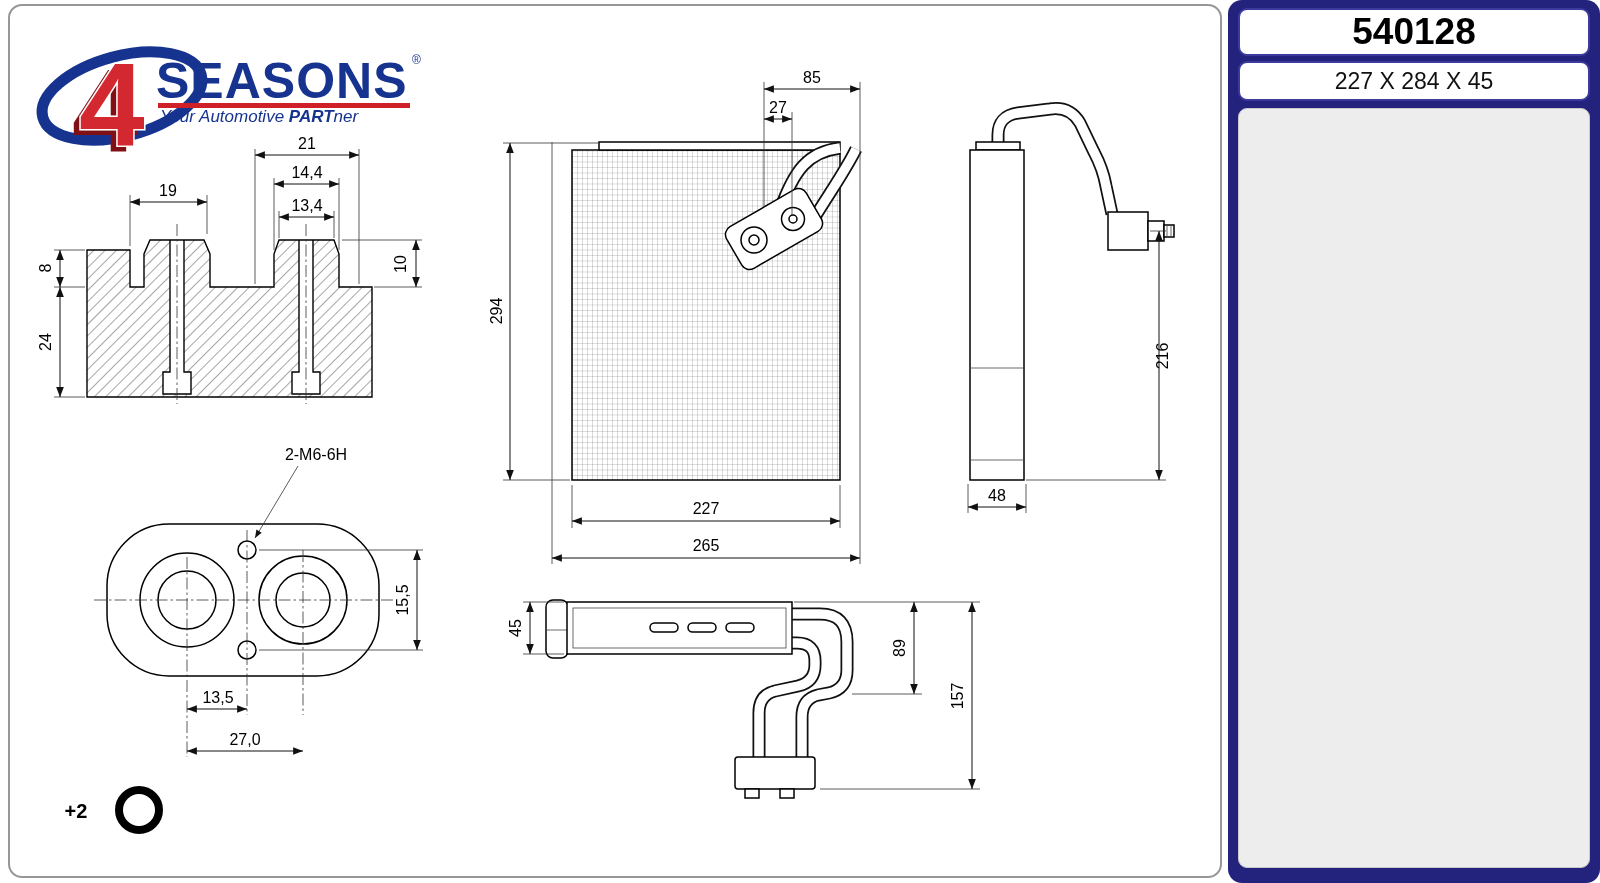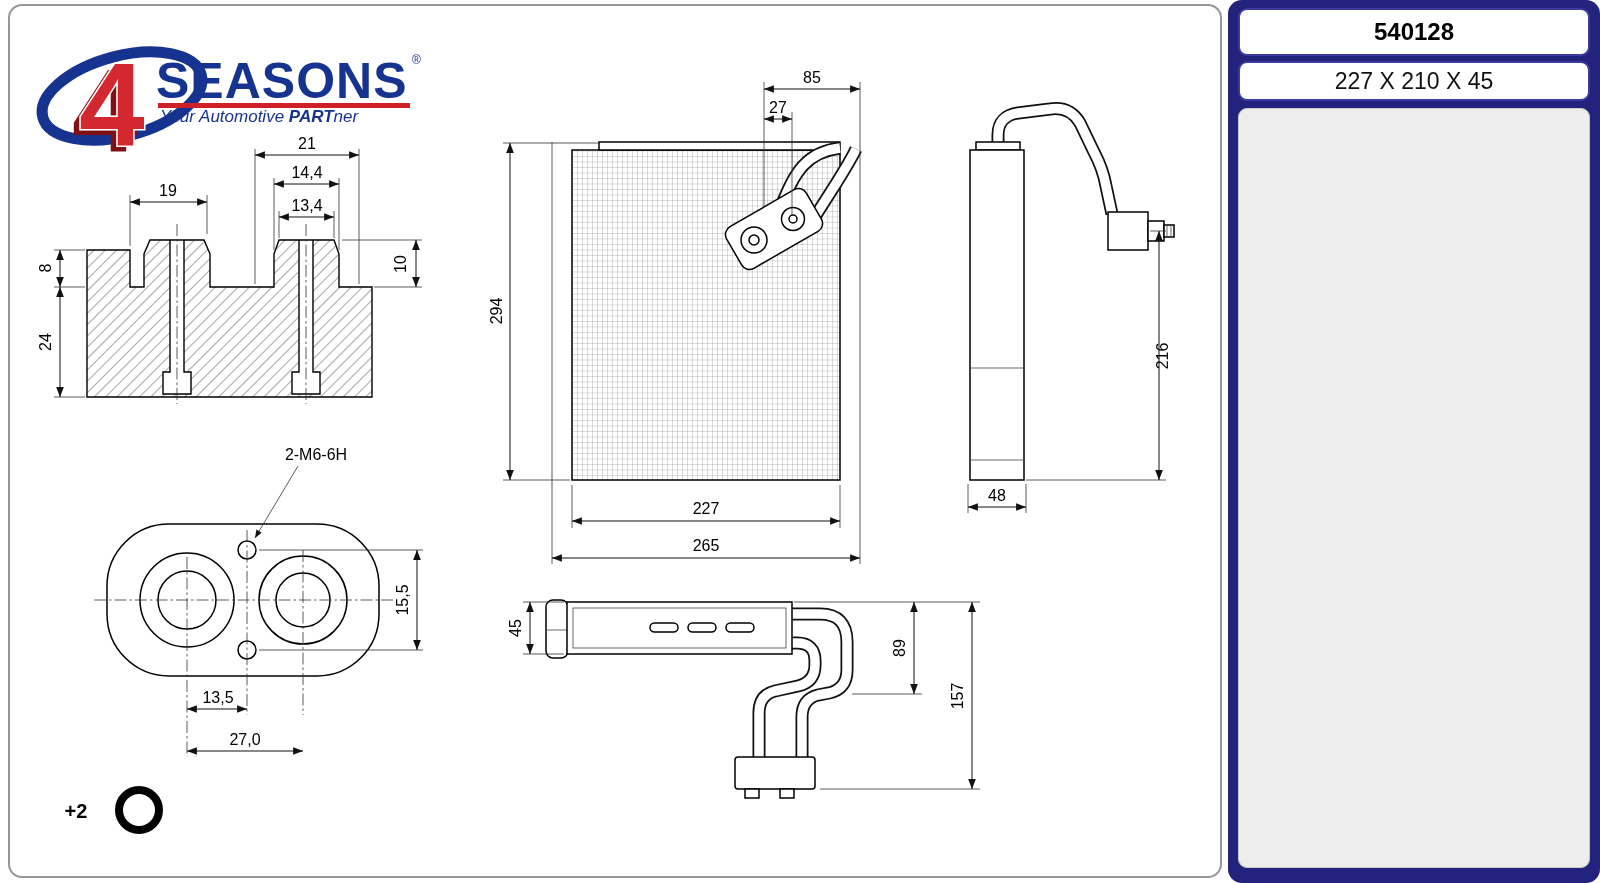--- a/index.html
+++ b/index.html
@@ -27,21 +27,21 @@
     background:#23237d;
     border-radius:14px;
     padding:8px 10px;
   }
   .pn-box {
     background:#ffffff;
     border:2px solid #3b3b9e;
     border-radius:9px;
     height:48px;
     display:flex; align-items:center; justify-content:center;
-    font-size:24px; font-weight:bold; color:#000;
+    font-size:37px; font-weight:bold; color:#000;
   }
   .dim-box {
     margin-top:5px;
     background:#ffffff;
     border:2px solid #3b3b9e;
     border-radius:9px;
     height:40px;
     display:flex; align-items:center; justify-content:center;
     font-size:23px; color:#111;
   }
@@ -279,16 +279,16 @@
       </g>
     </g>
   </svg>
 </div>
 
 <aside class="side-panel">
   <div class="pn-box">
     <span>540128</span>
   </div>
   <div class="dim-box">
-    <span>227 X 210 X 45</span>
+    <span>227 X 284 X 45</span>
   </div>
   <div class="gray-panel"></div>
 </aside>
 
 </body></html>

